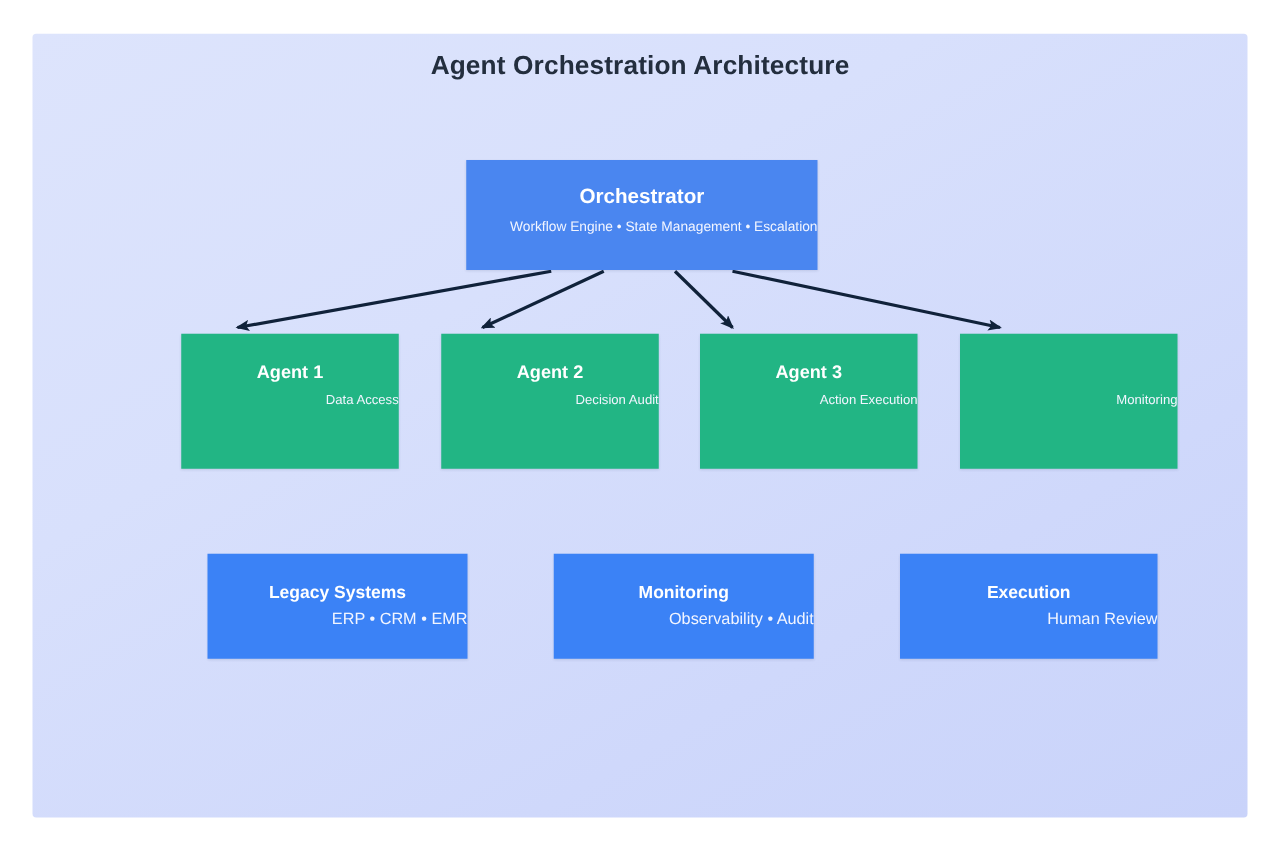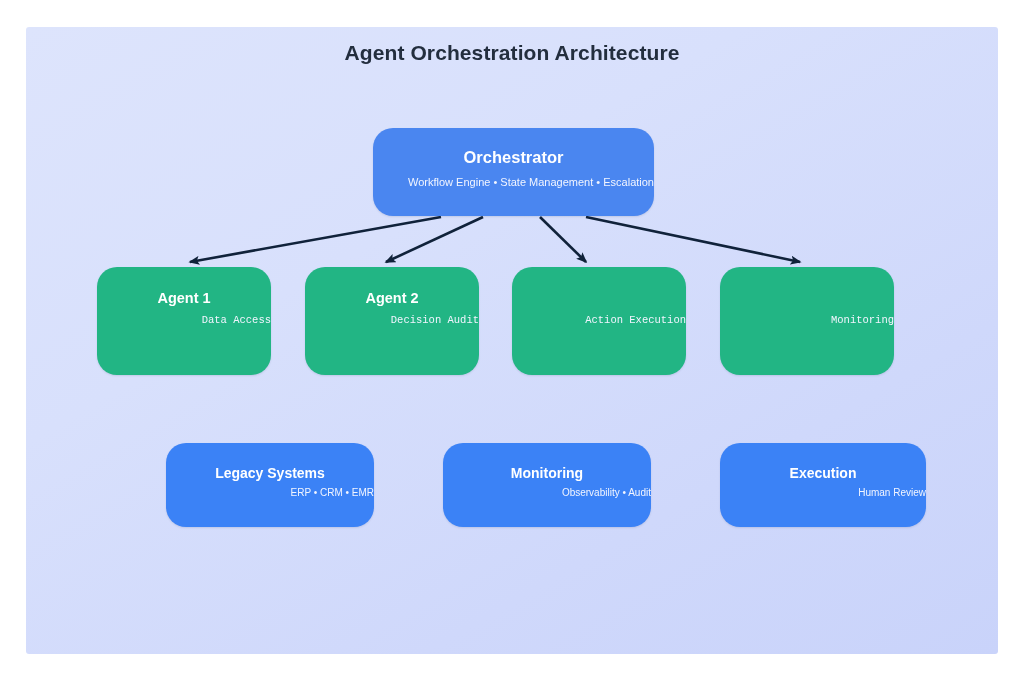--- a/index.html
+++ b/index.html
@@ -35,21 +35,21 @@
     top: 41px;
     width: 972px;
     text-align: center;
     font-size: 21px;
     font-weight: bold;
     color: #232e3e;
     letter-spacing: 0.1px;
   }
   .node {
     position: absolute;
-    border-radius: 20px;
+    border-radius: 0;
     box-sizing: border-box;
     overflow: hidden;
     box-shadow: 0 1px 2px rgba(40,55,90,0.13);
   }
   .node .node-title {
     position: absolute;
     left: 0;
     width: 100%;
     text-align: center;
     font-weight: bold;
@@ -80,48 +80,48 @@
     top: 48px;
     font-size: 11px;
   }
 
   
   .node.agent {
     top: 267px;
     height: 108px;
     width: 174px;
     background: #22b584;
+    margin-left: 48px;
   }
   .node.agent .node-title {
     top: 23px;
     font-size: 14.5px;
   }
   .node.agent .node-sub {
     top: 47px;
     font-size: 10.5px;
-    font-family: Liberation Mono, monospace;
   }
   .node.agent.a1 { left: 97px; }
   .node.agent.a2 { left: 305px; }
   .node.agent.a3 { left: 512px; }
   .node.agent.a4 { left: 720px; }
 
   
   .node.support {
     top: 443px;
     height: 84px;
     background: #3b82f6;
   }
   .node.support .node-title {
     top: 22px;
     font-size: 14px;
   }
   .node.support .node-sub {
     top: 44px;
-    font-size: 10px;
+    font-size: 13px;
   }
   .node.support.s1 { left: 166px; width: 208px; }
   .node.support.s2 { left: 443px; width: 208px; }
   .node.support.s3 { left: 720px; width: 206px; }
 
   #arrow-layer {
     position: absolute;
     left: 0; top: 0;
     width: 1024px;
     height: 678px;
@@ -160,20 +160,21 @@
     <div class="node-title">Agent 1</div>
     <div class="node-sub">Data Access</div>
   </div>
 
   <div class="node agent a2">
     <div class="node-title">Agent 2</div>
     <div class="node-sub">Decision Audit</div>
   </div>
 
   <div class="node agent a3">
+    <div class="node-title">Agent 3</div>
     <div class="node-sub">Action Execution</div>
   </div>
 
   <div class="node agent a4">
     <div class="node-sub">Monitoring</div>
   </div>
 
   <div class="node support s1">
     <div class="node-title">Legacy Systems</div>
     <div class="node-sub">ERP • CRM • EMR</div>

